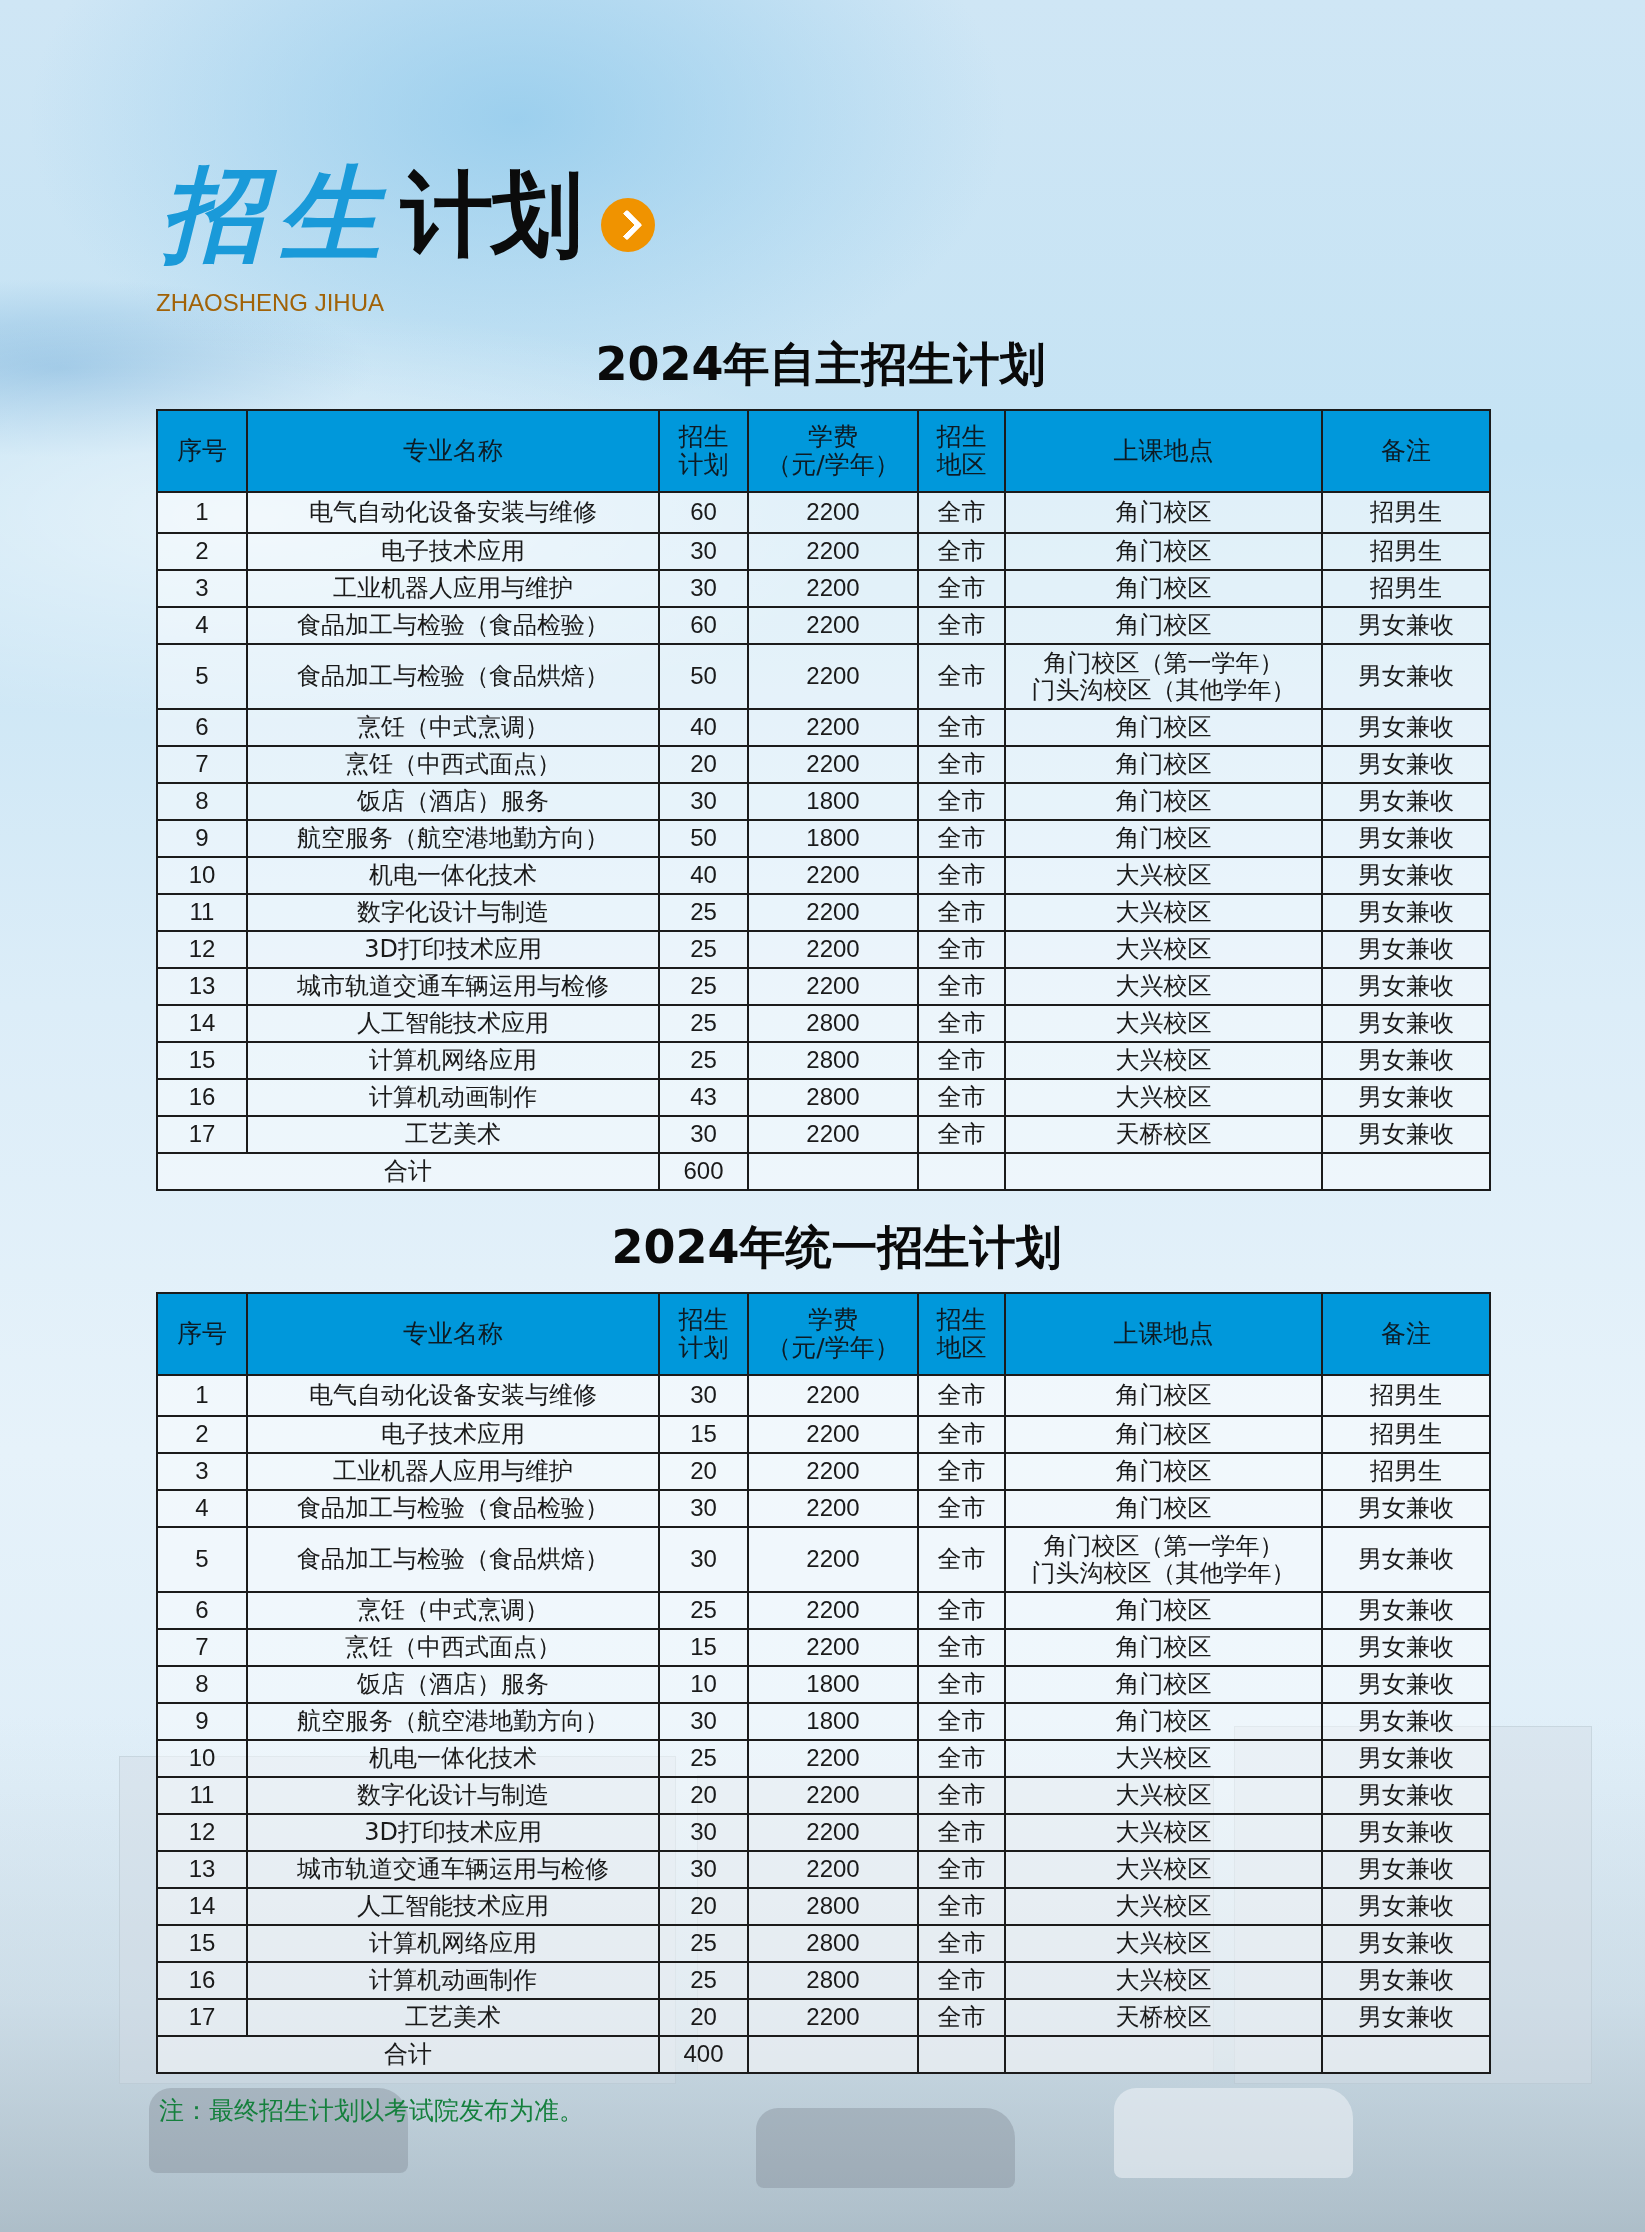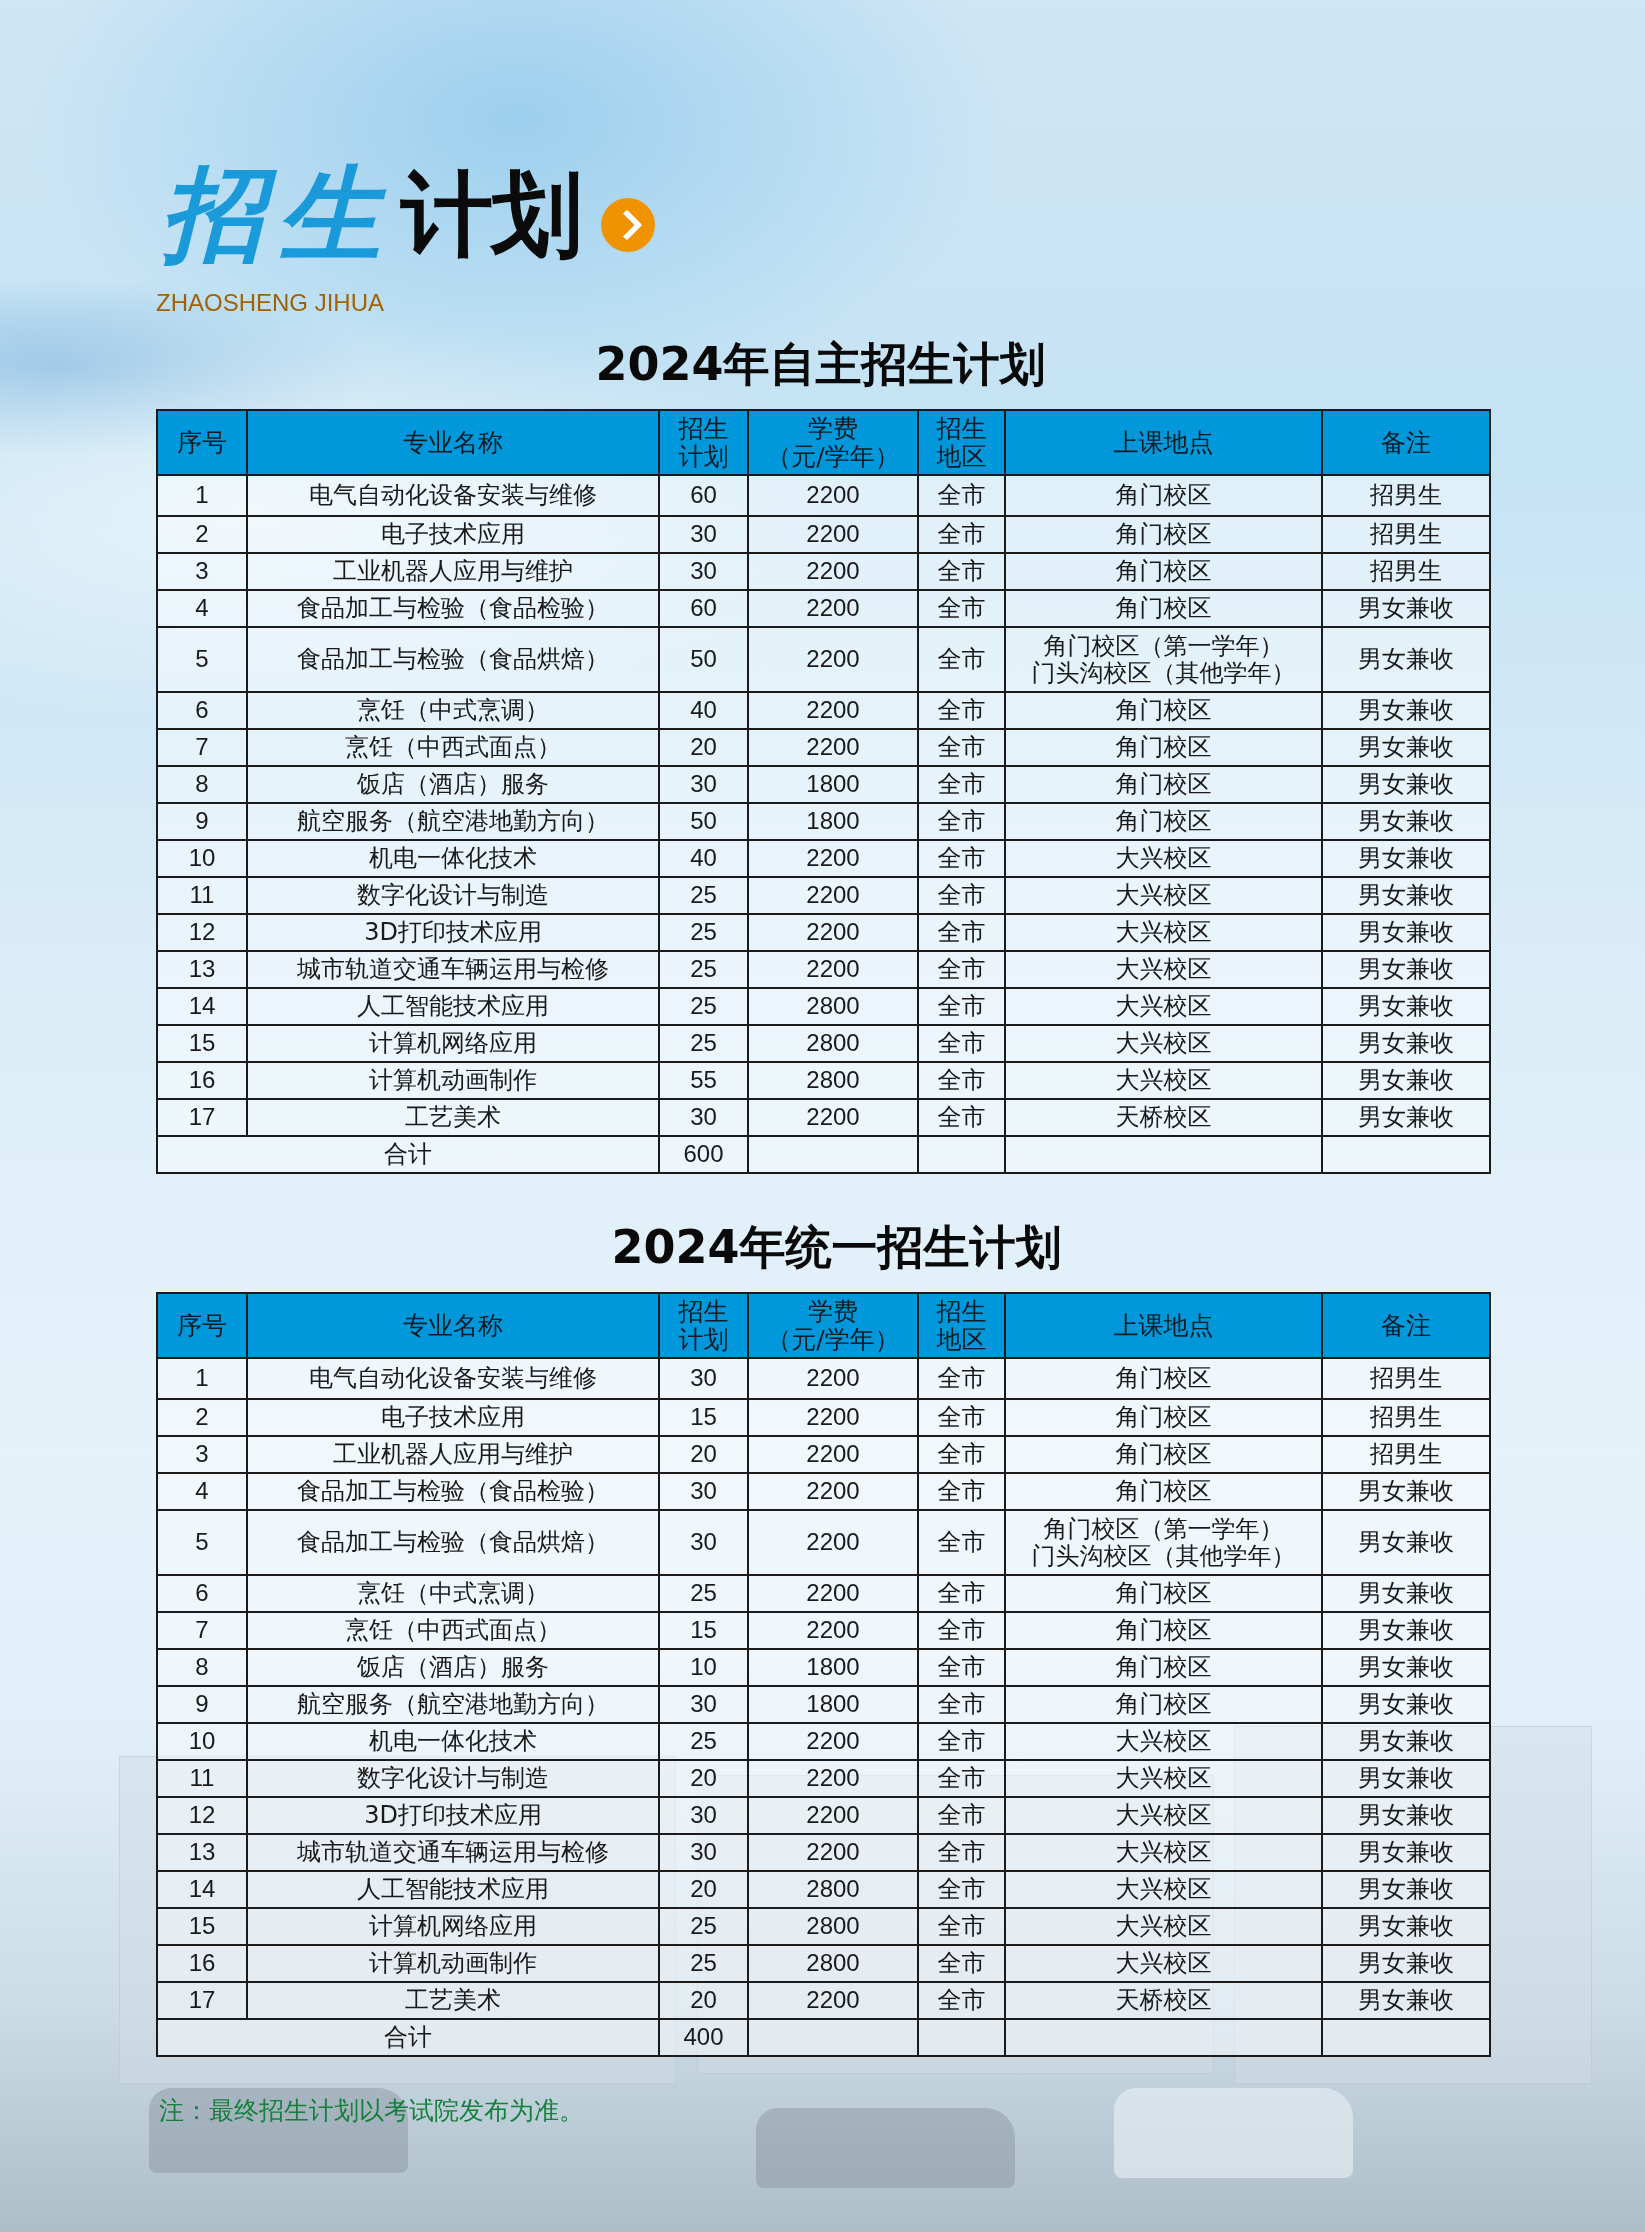--- a/index.html
+++ b/index.html
@@ -60,21 +60,21 @@
   .tbl {
     position: absolute; left: 156px; width: 1332px;
     border-collapse: collapse; table-layout: fixed;
     font-family: "DejaVu Sans", sans-serif;
   }
   .tbl th, .tbl td {
     border: 2.5px solid #1b1b1b; text-align: center; vertical-align: middle;
     padding: 0; line-height: 1.12;
   }
   .tbl thead th {
-    background: #0098db; color: #0d1b24; font-weight: normal; font-size: 25px; height: 65px;
+    background: #0098db; color: #0d1b24; font-weight: normal; font-size: 25px; height: 82px;
   }
   .tbl tbody td { font-size: 24px; color: #1a1a1a; background: rgba(255,255,255,0.45); }
   .tbl tbody td.num { font-family: "Liberation Sans", sans-serif; font-size: 24px; }
   .tbl tr.r td { height: 37px; }
   .tbl tr.r.tall td { height: 65px; }
   .tbl tr.r.first td { height: 41px; }
   .tbl tr.total td { height: 37px; }
   .note {
     position: absolute; left: 159px; top: 2094px; font-size: 25px; color: #15803d;
     font-family: Liberation Serif, serif;
@@ -254,21 +254,21 @@
       <td>计算机网络应用</td>
       <td class="num">25</td>
       <td class="num">2800</td>
       <td>全市</td>
       <td><span>大兴校区</span></td>
       <td>男女兼收</td>
     </tr>
       <tr class="r">
       <td class="num">16</td>
       <td>计算机动画制作</td>
-      <td class="num">55</td>
+      <td class="num">43</td>
       <td class="num">2800</td>
       <td>全市</td>
       <td><span>大兴校区</span></td>
       <td>男女兼收</td>
     </tr>
       <tr class="r">
       <td class="num">17</td>
       <td>工艺美术</td>
       <td class="num">30</td>
       <td class="num">2200</td>

